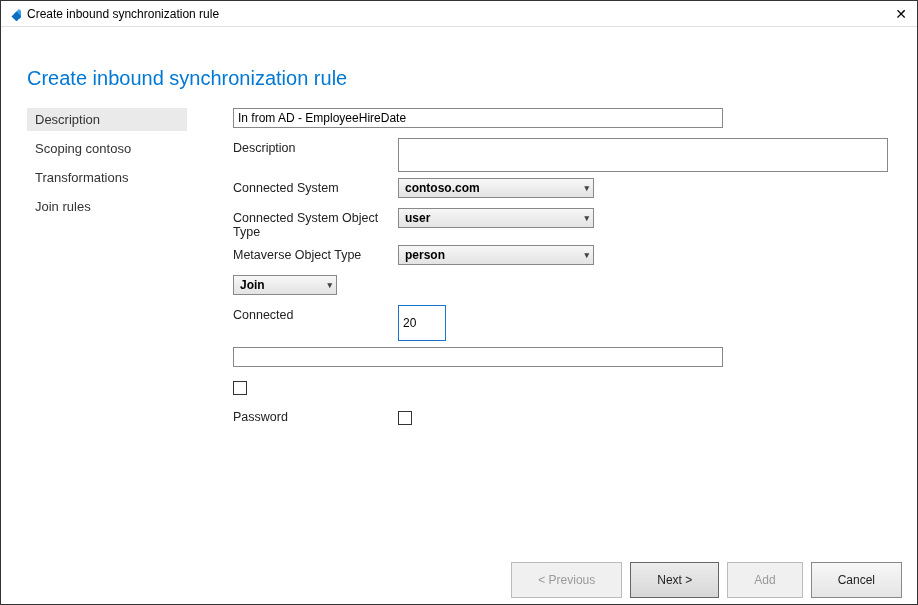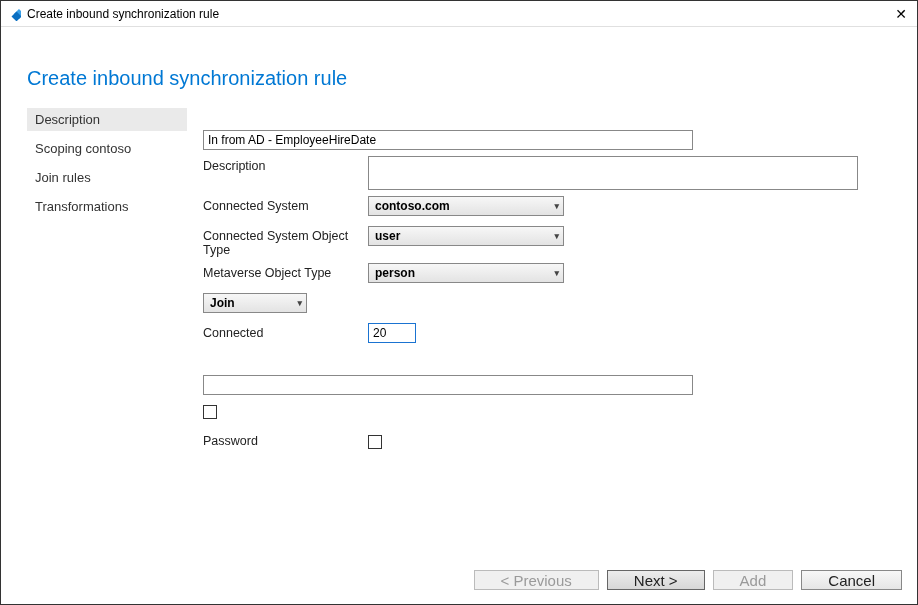--- a/index.html
+++ b/index.html
@@ -3,44 +3,44 @@
   <meta charset="utf-8">
   <style>
     * { box-sizing: border-box; font-family: "Segoe UI", Arial, sans-serif; }
     body { margin: 0; background: #fff; width: 918px; height: 605px; border: 1px solid #333; position: relative; }
     .titlebar { height: 26px; display: flex; align-items: center; padding: 0 6px; border-bottom: 1px solid #e0e0e0; }
     .titlebar .icon { width: 14px; height: 14px; margin-right: 6px; display:flex; align-items:center; justify-content:center;}
     .titlebar .title { font-size: 12px; color: #000; flex: 1; }
     .titlebar .close { width: 20px; text-align: center; font-size: 14px; color:#000; cursor: pointer; }
     .content { display: flex; flex-direction: column; padding: 24px 26px 0 26px; height: calc(100% - 26px - 46px); overflow:hidden;}
     .page-title { color: #0078d4; font-size: 20px; font-weight: 400; margin: 16px 0 18px 0; }
-    .main-area { display: flex; gap: 16px; }
+    .main-area { display: flex; gap: 46px; }
     .sidebar { width: 160px; }
     .sidebar-item { font-size: 13px; padding: 4px 8px; margin-bottom: 6px; color: #333; cursor: pointer; }
     .sidebar-item.active { background: #eaeaea; }
     .form { flex: 1; }
     .form-row { display: flex; align-items: flex-start; margin-bottom: 6px; min-height: 24px; }
     .form-row label { width: 165px; font-size: 12.5px; color: #222; padding-top: 3px; }
-    .text-input { border: 1px solid #888; font-size: 12px; padding: 2px 4px; background:#fff;margin-top:22px; }
+    .text-input { border: 1px solid #888; font-size: 12px; padding: 2px 4px; background:#fff; }
     .text-input.wide { width: 490px; height: 20px; }
     .textarea { width: 490px; height: 34px; resize:none; border: 1px solid #888; font-size:12px; padding:2px 4px; background:#fff; }
     .dropdown { position: relative; display:inline-block;font-weight:bold; }
     .dropdown .dd-field {
       display:flex; align-items:center; justify-content:space-between;
       border:1px solid #888;
       background: linear-gradient(#f7f7f7,#e3e3e3);
       font-size:12px; height:20px; padding:0 4px 0 6px;
     }
     .dropdown.w200 .dd-field { width: 196px; }
     .dropdown.w100 .dd-field { width: 104px; }
     .dd-caret { font-size:9px; color:#444; margin-left:6px;}
-    .num-input { width: 48px; height:20px; border:1px solid #1a73d1; font-size:12px; padding:1px 4px; background:#fff; }
+    .num-input { width: 48px; height:36px; border:1px solid #1a73d1; font-size:12px; padding:1px 4px; background:#fff; }
     .checkbox { width: 14px; height: 14px; border:1px solid #333; background:#fff; display:inline-block; margin-top:4px;}
     .footer { position: absolute; bottom: 1px; right: 1px; left:1px; height: 46px; display:flex; justify-content:flex-end; align-items:center; padding-right:14px; gap:8px; }
-    .btn { min-width: 72px; height: 20px; font-size: 15px; border:1px solid #888; background: linear-gradient(#f7f7f7,#e5e5e5); color:#222; padding:0 26px; cursor:pointer;}
+    .btn { min-width: 72px; height: 36px; font-size: 12px; border:1px solid #888; background: linear-gradient(#f7f7f7,#e5e5e5); color:#222; padding:0 26px; cursor:pointer;}
     .btn.disabled { color:#9a9a9a; border-color:#bbb; background: #f0f0f0; cursor:default;}
     .btn.primary { background: linear-gradient(#ececec,#d7d7d7); border-color:#666;}
   </style>
 </head>
 <body>
 
 <div class="titlebar">
   <span class="icon">
     <svg width="14" height="14" viewBox="0 0 14 14">
       <rect x="7" y="0" width="7" height="7" fill="#3aa0e8" transform="rotate(45 7 7)"></rect>
@@ -57,24 +57,24 @@
   <div class="main-area">
 
     <div class="sidebar">
       <div class="sidebar-item active">
         <span>Description</span>
       </div>
       <div class="sidebar-item">
         <span>Scoping contoso</span>
       </div>
       <div class="sidebar-item">
-        <span>Join rules</span>
+        <span>Transformations</span>
       </div>
       <div class="sidebar-item">
-        <span>Transformations</span>
+        <span>Join rules</span>
       </div>
     </div>
 
     <div class="form">
 
       <div class="form-row">
         <input class="text-input wide" value="In from AD - EmployeeHireDate" style="">
       </div>
 
       <div class="form-row">

